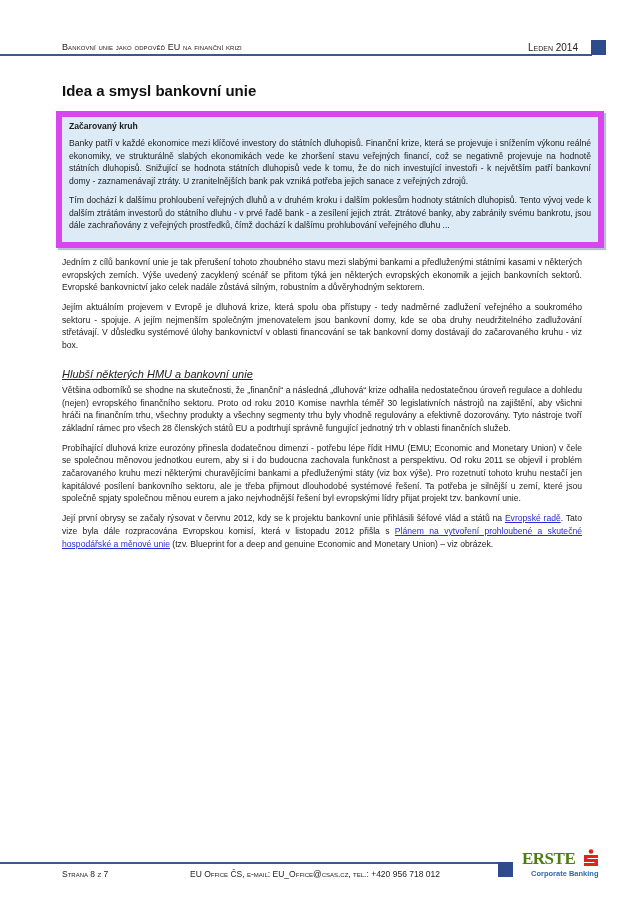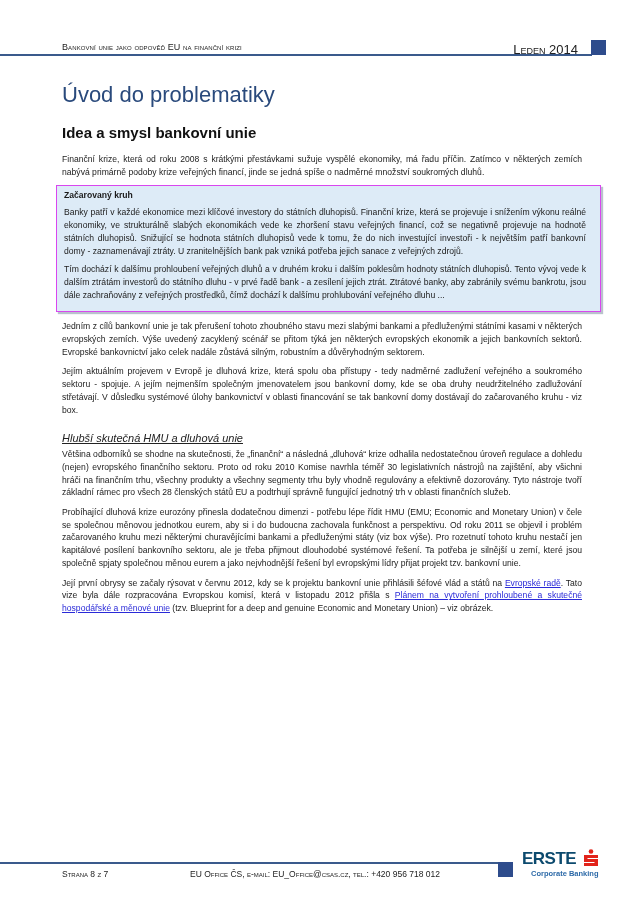--- a/index.html
+++ b/index.html
@@ -10,21 +10,21 @@
     .header {
       position: absolute; left: 0; top: 32px; width: 592px; height: 22px;
       border-bottom: 2px solid #3a5a8c;
       text-align: right;
     }
     .header-title {
       position: absolute; left: 62px; top: 10px; font-size: 9px;
       font-variant: small-caps; letter-spacing: 0.1px; color: #222;
     }
     .header-date {
-      position: absolute; right: 14px; top: 10px; font-size: 13px;
+      position: absolute; right: 14px; top: 10px; font-size: 10px;
       font-variant: small-caps; color: #222;
     }
     .header-square {
       position: absolute; left: 591px; top: 40px; width: 15px; height: 15px;
       background: #2e4c8c;
     }
     .content {
       position: absolute; left: 62px; top: 82px; width: 520px;
     }
     .page-title {
@@ -33,23 +33,23 @@
     }
     .section-title {
       font-size: 15px; font-weight: bold; color: #111;
       margin: 0 0 12px 0;
     }
     p {
       font-size: 8.6px; line-height: 12.7px; margin: 0 0 7px 0;
       text-align: justify; color: #222;
     }
     .box {
-      background: #ddebf7; border: 1px solid #d946ef;
+      background: #ddebf7; border: 6px solid #d946ef;
       box-shadow: 2px 2px 1px #b9c2cc;
-      padding: 4px 14px 4px 7px; margin: 0 0 8px -6px; width: 522px;
+      padding: 4px 7px 4px 7px; margin: 0 0 8px -6px; width: 522px;
     }
     .box-title { font-size: 8.6px; font-weight: bold; margin: 0 0 6px 0; }
     .box p { margin-bottom: 6px; }
     .subsection-title {
       font-size: 11px; font-style: italic; text-decoration: underline;
       margin: 16px 0 4px 0; color: #222;
     }
     a.link { color: #2a2ad8; }
     .footer {
       position: absolute; left: 0; top: 862px; width: 498px; height: 2px;
@@ -65,54 +65,52 @@
     }
     .footer-contact {
       position: absolute; left: 190px; top: 869px; font-size: 8.5px;
       font-variant: small-caps; color: #222;
     }
     .logo {
       position: absolute; left: 522px; top: 849px; width: 90px; height: 36px;
     }
     .logo-word {
       position: absolute; left: 0; top: 0; font-size: 17px; font-weight: bold;
-      color: #0c4a6e; letter-spacing: -0.5px;
+      color: #4d7c0f; letter-spacing: -0.5px; font-family: Liberation Serif, serif;
     }
     .logo-s {
       position: absolute; left: 61px; top: 0px; width: 16px; height: 18px;
     }
     .logo-sub {
       position: absolute; left: 9px; top: 20px; font-size: 7.5px; font-weight: bold;
       color: #2d6aa8;
     }
   </style>
 </head>
 <body>
 
 <div class="header">
   <span class="header-title">Bankovní unie jako odpověď EU na finanční krizi</span>
   <span class="header-date">Leden 2014</span>
 </div>
 <div class="header-square"></div>
 
 <div class="content">
-  <h1 class="page-title">Úvod do problematiky</h1>
   <h2 class="section-title">Idea a smysl bankovní unie</h2>
-  <p>Finanční krize, která od roku 2008 s krátkými přestávkami sužuje vyspělé ekonomiky, má řadu příčin. Zatímco v některých zemích nabývá primárně podoby krize veřejných financí, jinde se jedná spíše o nadměrné množství soukromých dluhů.</p>
 
   <div class="box">
     <div class="box-title">Začarovaný kruh</div>
     <p>Banky patří v každé ekonomice mezi klíčové investory do státních dluhopisů. Finanční krize, která se projevuje i snížením výkonu reálné ekonomiky, ve strukturálně slabých ekonomikách vede ke zhoršení stavu veřejných financí, což se negativně projevuje na hodnotě státních dluhopisů. Snižující se hodnota státních dluhopisů vede k tomu, že do nich investující investoři - k největším patří bankovní domy - zaznamenávají ztráty. U zranitelnějších bank pak vzniká potřeba jejich sanace z veřejných zdrojů.</p>
     <p>Tím dochází k dalšímu prohloubení veřejných dluhů a v druhém kroku i dalším poklesům hodnoty státních dluhopisů. Tento vývoj vede k dalším ztrátám investorů do státního dluhu - v prvé řadě bank - a zesílení jejich ztrát. Ztrátové banky, aby zabránily svému bankrotu, jsou dále zachraňovány z veřejných prostředků, čímž dochází k dalšímu prohlubování veřejného dluhu ...</p>
   </div>
 
   <p>Jedním z cílů bankovní unie je tak přerušení tohoto zhoubného stavu mezi slabými bankami a předluženými státními kasami v některých evropských zemích. Výše uvedený zacyklený scénář se přitom týká jen některých evropských ekonomik a jejich bankovních sektorů. Evropské bankovnictví jako celek nadále zůstává silným, robustním a důvěryhodným sektorem.</p>
   <p>Jejím aktuálním projevem v Evropě je dluhová krize, která spolu oba přístupy - tedy nadměrné zadlužení veřejného a soukromého sektoru - spojuje. A jejím nejmenším společným jmenovatelem jsou bankovní domy, kde se oba druhy neudržitelného zadlužování střetávají. V důsledku systémové úlohy bankovnictví v oblasti financování se tak bankovní domy dostávají do začarovaného kruhu - viz box.</p>
 
-  <div class="subsection-title">Hlubší skutečná HMU a dluhová unie</div>
+  <div class="subsection-title">Hlubší některých HMU a bankovní unie</div>
   <p>Většina odborníků se shodne na skutečnosti, že „finanční“ a následná „dluhová“ krize odhalila nedostatečnou úroveň regulace a dohledu (nejen) evropského finančního sektoru. Proto od roku 2010 Komise navrhla téměř 30 legislativních nástrojů na zajištění, aby všichni hráči na finančním trhu, všechny produkty a všechny segmenty trhu byly vhodně regulovány a efektivně dozorovány. Tyto nástroje tvoří základní rámec pro všech 28 členských států EU a podtrhují správně fungující jednotný trh v oblasti finančních služeb.</p>
   <p>Probíhající dluhová krize eurozóny přinesla dodatečnou dimenzi - potřebu lépe řídit HMU (EMU; Economic and Monetary Union) v čele se společnou měnovou jednotkou eurem, aby si i do budoucna zachovala funkčnost a perspektivu. Od roku 2011 se objevil i problém začarovaného kruhu mezi některými churavějícími bankami a předluženými státy (viz box výše). Pro rozetnutí tohoto kruhu nestačí jen kapitálové posílení bankovního sektoru, ale je třeba přijmout dlouhodobé systémové řešení. Ta potřeba je silnější u zemí, které jsou společně spjaty společnou měnou eurem a jako nejvhodnější řešení byl evropskými lídry přijat projekt tzv. bankovní unie.</p>
   <p><span>Její první obrysy se začaly rýsovat v červnu 2012, kdy se k projektu bankovní unie přihlásili šéfové vlád a států na </span><a class="link" href="#">Evropské radě</a><span>. Tato vize byla dále rozpracována Evropskou komisí, která v listopadu 2012 přišla s </span><a class="link" href="#">Plánem na vytvoření prohloubené a skutečné hospodářské a měnové unie</a><span> (tzv. Blueprint for a deep and genuine Economic and Monetary Union) – viz obrázek.</span></p>
 </div>
 
 <div class="footer"></div>
 <div class="footer-square"></div>
 <span class="footer-page">Strana 8 z 7</span>
 <span class="footer-contact">EU Office ČS, e-mail: EU_Office@csas.cz, tel.: +420 956 718 012</span>
 

